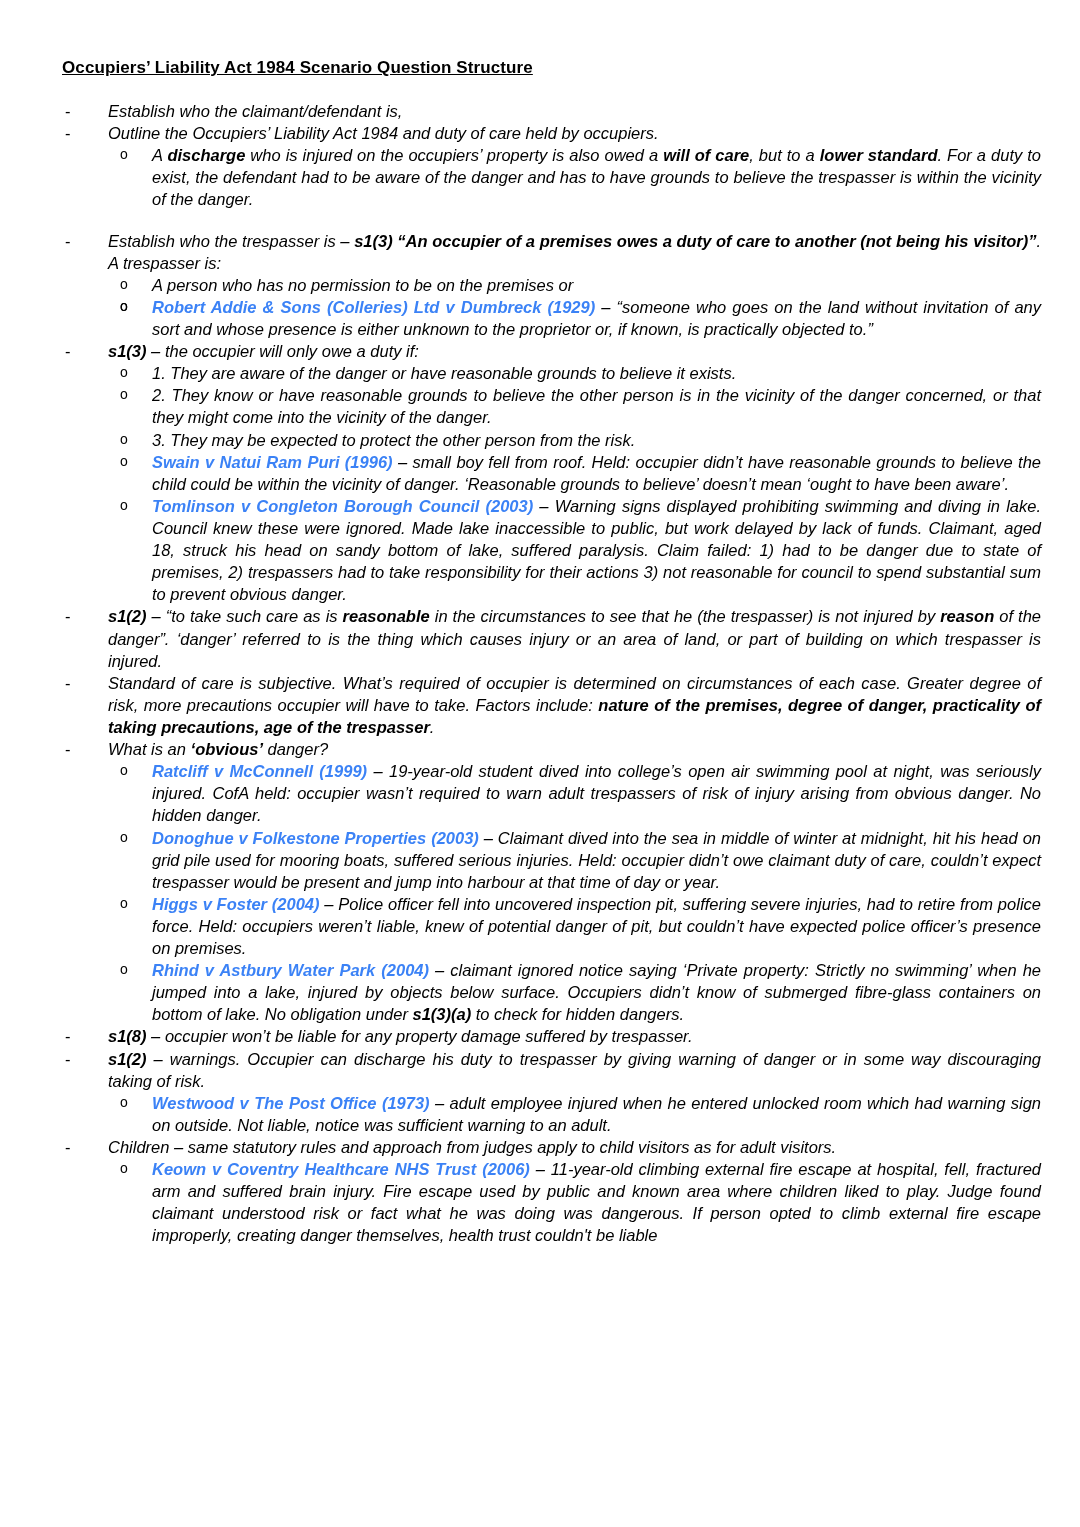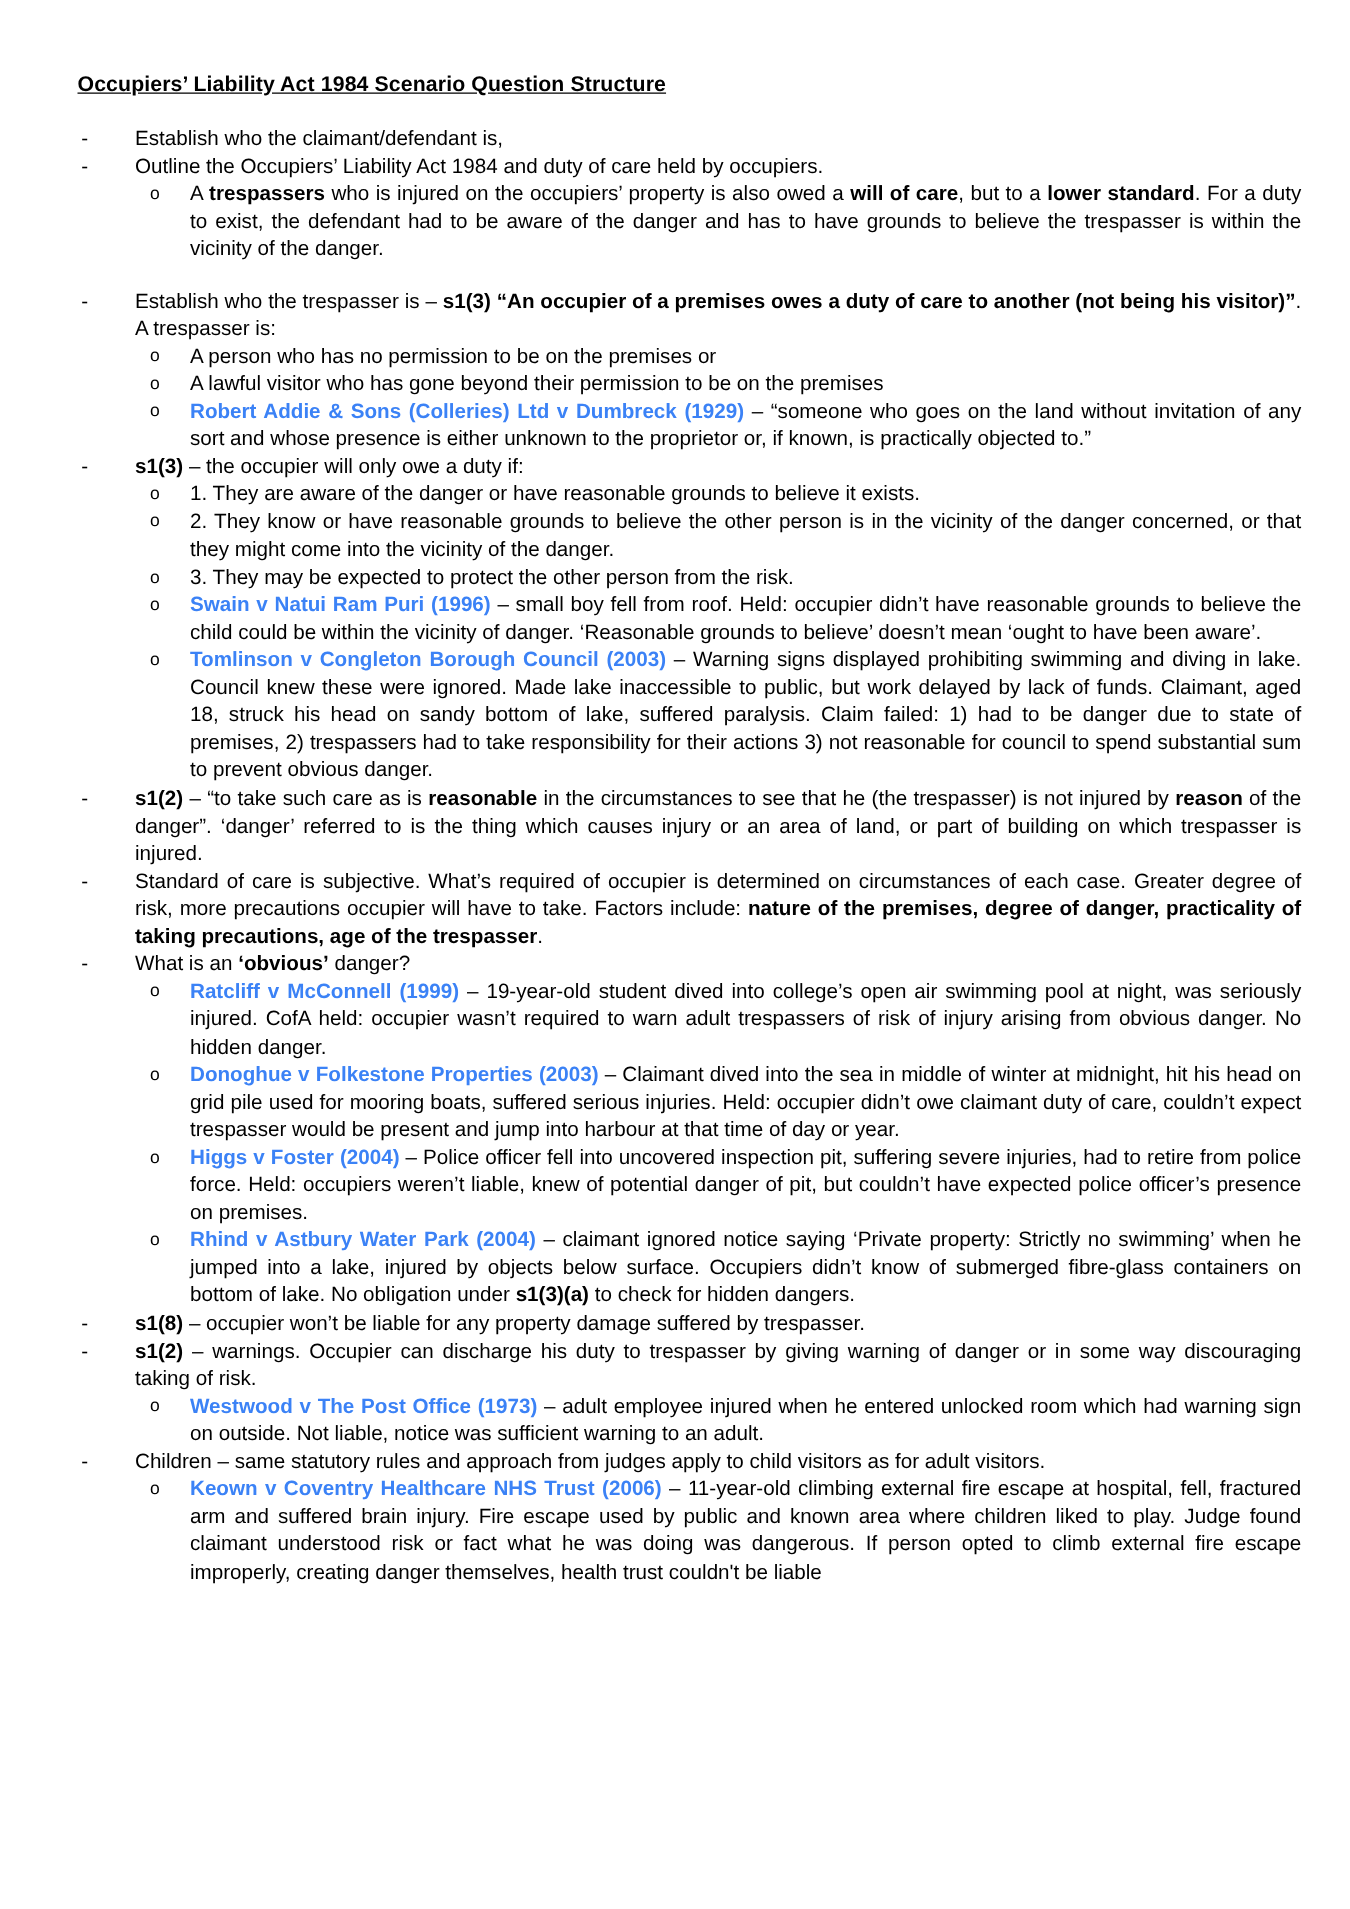--- a/index.html
+++ b/index.html
@@ -65,36 +65,36 @@
     line-height: 1.45;
   }
   .spacer {
     height: 19px;
   }
   .case {
     color: #3b82f6;
     font-weight: bold;
   }
   b { font-weight: bold; }
-  .txt { display: inline; }
+  .txt { display: inline; font-style: italic; }
 </style>
 </head>
 <body>
 
 <div class="page">
   <h1 class="doc-title">Occupiers’ Liability Act 1984 Scenario Question Structure</h1>
   <ul class="level1" id="outline">
       <li><span class="dash">-</span><span class="txt">Establish who the claimant/defendant is,</span></li>
       <li><span class="dash">-</span><span class="txt">Outline the Occupiers’ Liability Act 1984 and duty of care held by occupiers.</span><ul class="level2">
-          <li><span class="circ">o</span><span class="txt">A <b>trespassers</b> who is injured on the occupiers’ property is also owed a <b>will of care</b>, but to a <b>lower standard</b>. For a duty to exist, the defendant had to be aware of the danger and has to have grounds to believe the trespasser is within the vicinity of the danger.</span></li>
+          <li><span class="circ">o</span><span class="txt">A <b>discharge</b> who is injured on the occupiers’ property is also owed a <b>will of care</b>, but to a <b>lower standard</b>. For a duty to exist, the defendant had to be aware of the danger and has to have grounds to believe the trespasser is within the vicinity of the danger.</span></li>
         </ul></li>
       <li class="spacer"></li>
       <li><span class="dash">-</span><span class="txt">Establish who the trespasser is – <b>s1(3) “An occupier of a premises owes a duty of care to another (not being his visitor)”</b>. A trespasser is:</span><ul class="level2">
           <li><span class="circ">o</span><span class="txt">A person who has no permission to be on the premises or</span></li>
-          <li><span class="circ">o</span><span class="txt">A lawful visitor who has gone beyond their permission to be on the premises</span></li>
+          <li><span class="circ">o</span></li>
           <li><span class="circ">o</span><span class="txt"><span class="case">Robert Addie &amp; Sons (Colleries) Ltd v Dumbreck (1929)</span> – “someone who goes on the land without invitation of any sort and whose presence is either unknown to the proprietor or, if known, is practically objected to.”</span></li>
         </ul></li>
       <li><span class="dash">-</span><span class="txt"><b>s1(3)</b> – the occupier will only owe a duty if:</span><ul class="level2">
           <li><span class="circ">o</span><span class="txt">1. They are aware of the danger or have reasonable grounds to believe it exists.</span></li>
           <li><span class="circ">o</span><span class="txt">2. They know or have reasonable grounds to believe the other person is in the vicinity of the danger concerned, or that they might come into the vicinity of the danger.</span></li>
           <li><span class="circ">o</span><span class="txt">3. They may be expected to protect the other person from the risk.</span></li>
           <li><span class="circ">o</span><span class="txt"><span class="case">Swain v Natui Ram Puri (1996)</span> – small boy fell from roof. Held: occupier didn’t have reasonable grounds to believe the child could be within the vicinity of danger. ‘Reasonable grounds to believe’ doesn’t mean ‘ought to have been aware’.</span></li>
           <li><span class="circ">o</span><span class="txt"><span class="case">Tomlinson v Congleton Borough Council (2003)</span> – Warning signs displayed prohibiting swimming and diving in lake. Council knew these were ignored. Made lake inaccessible to public, but work delayed by lack of funds. Claimant, aged 18, struck his head on sandy bottom of lake, suffered paralysis. Claim failed: 1) had to be danger due to state of premises, 2) trespassers had to take responsibility for their actions 3) not reasonable for council to spend substantial sum to prevent obvious danger.</span></li>
         </ul></li>
       <li><span class="dash">-</span><span class="txt"><b>s1(2)</b> – “to take such care as is <b>reasonable</b> in the circumstances to see that he (the trespasser) is not injured by <b>reason</b> of the danger”. ‘danger’ referred to is the thing which causes injury or an area of land, or part of building on which trespasser is injured.</span></li>

